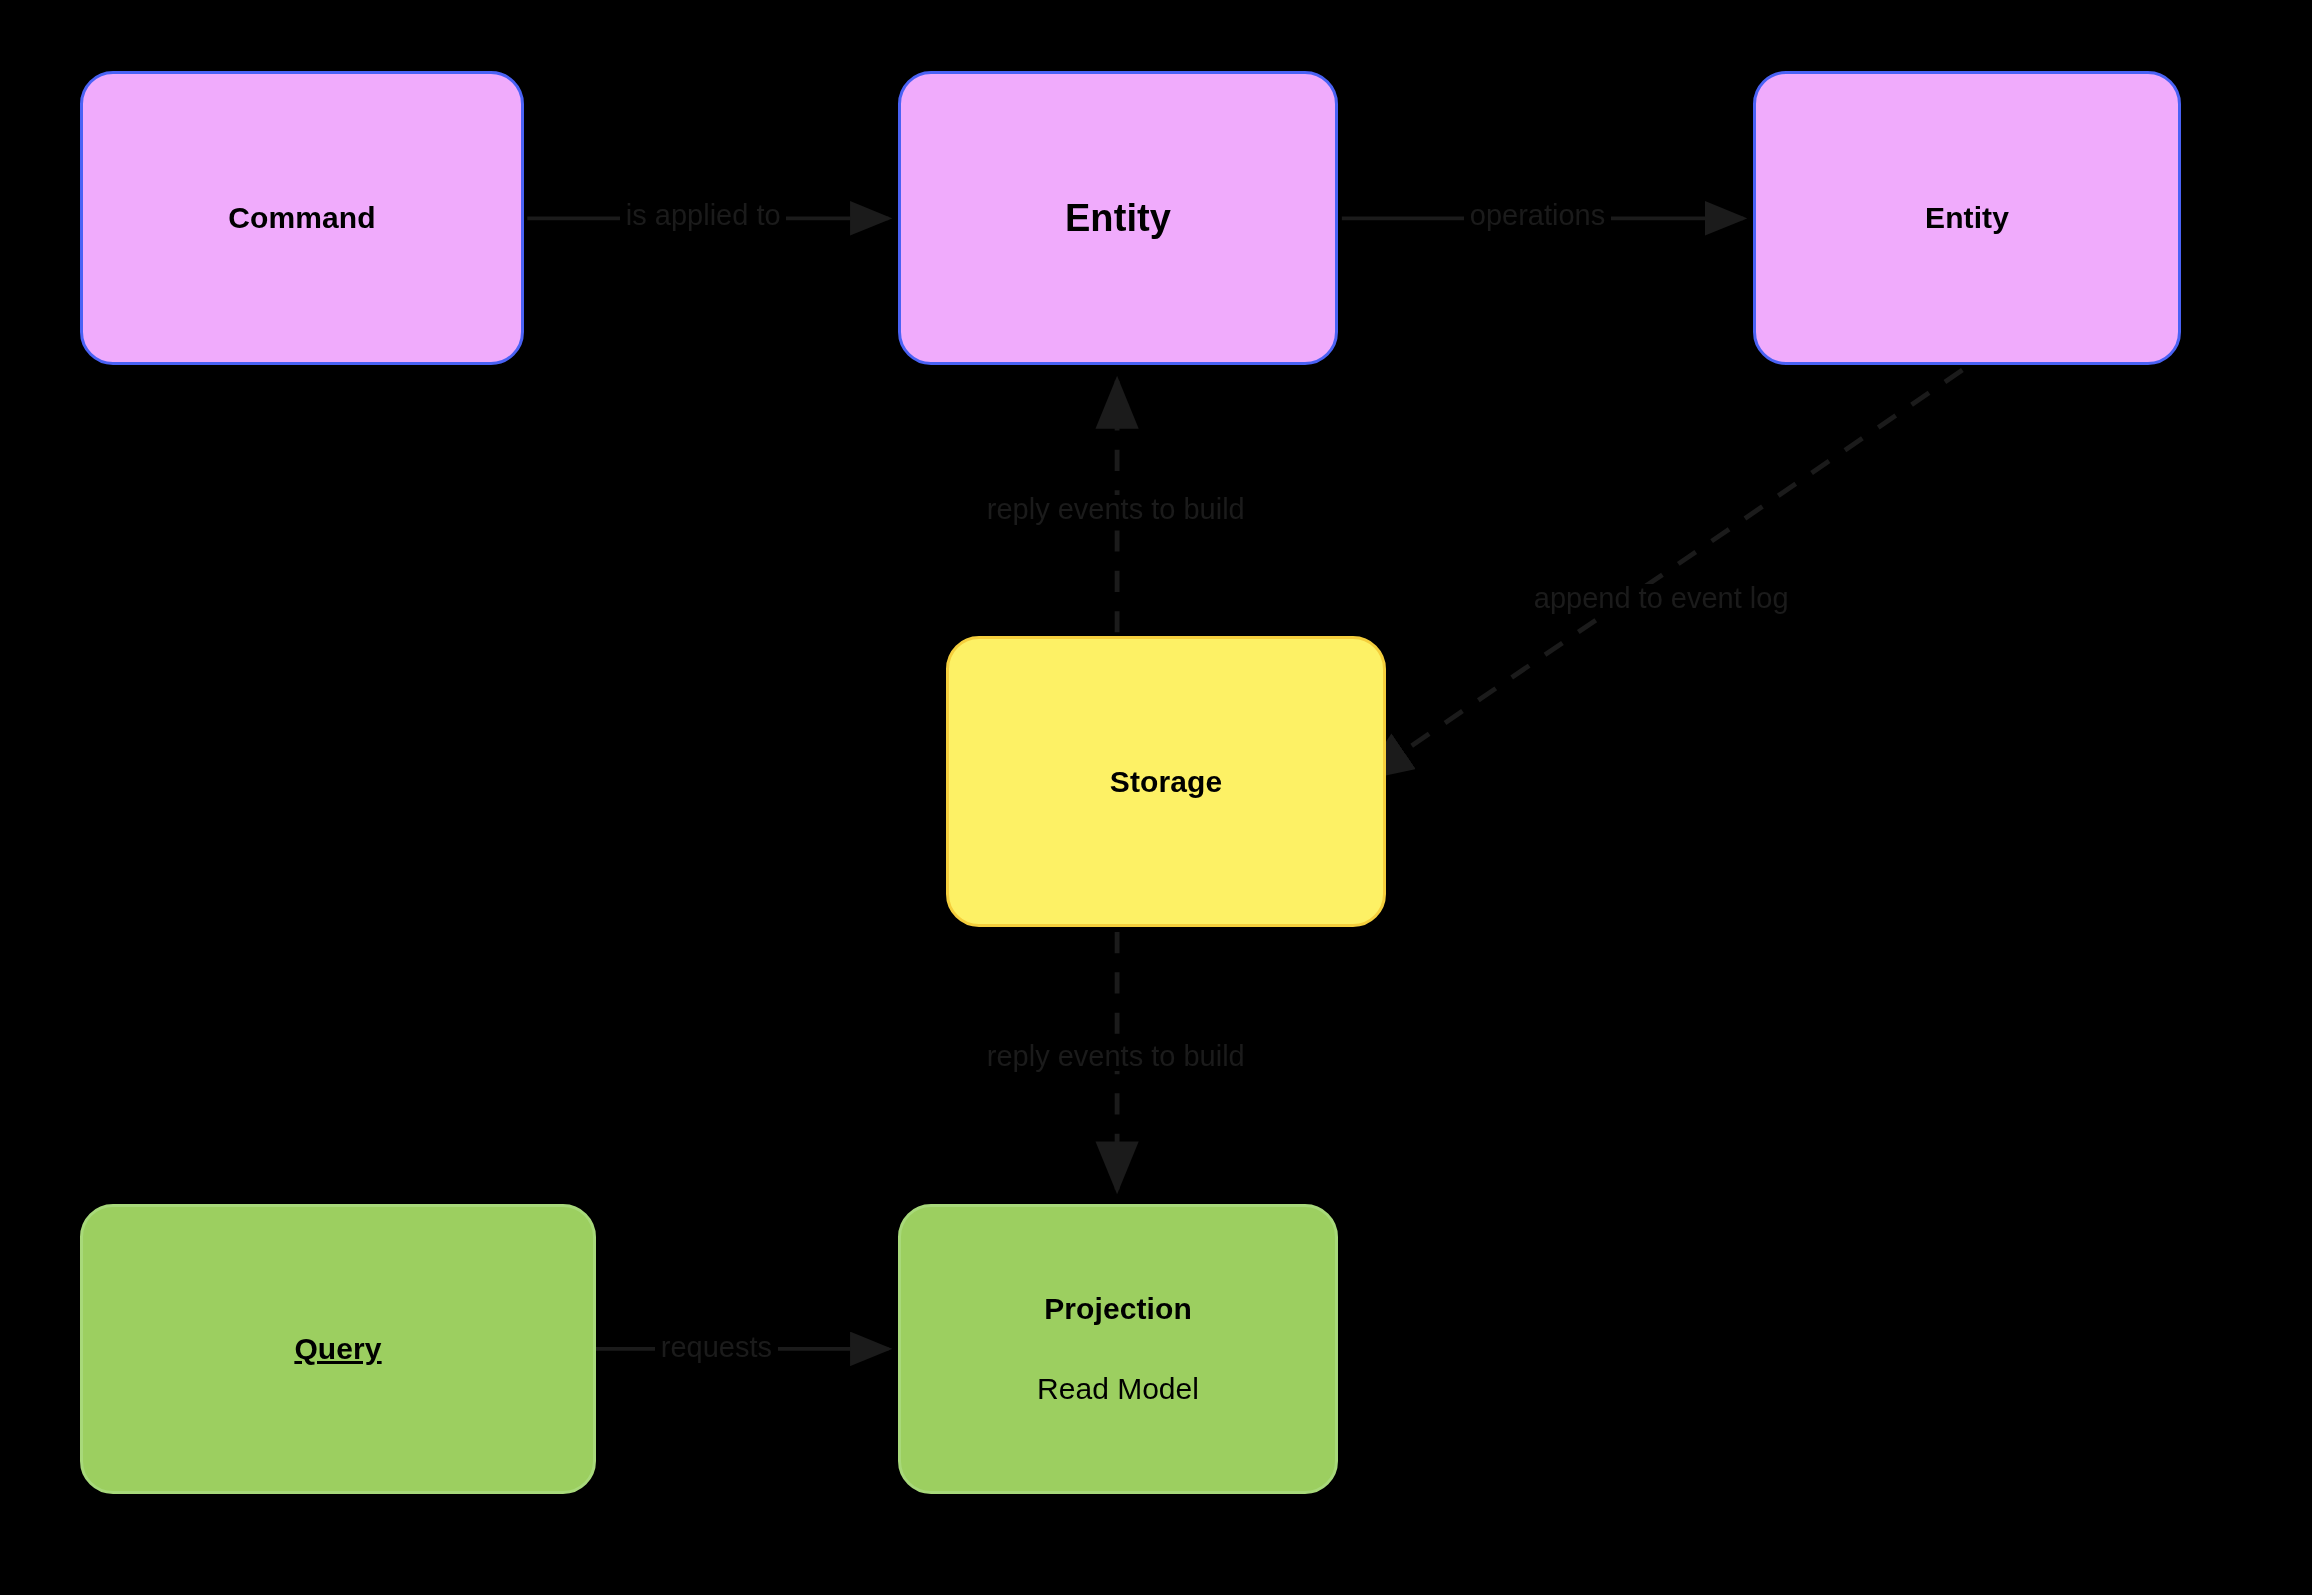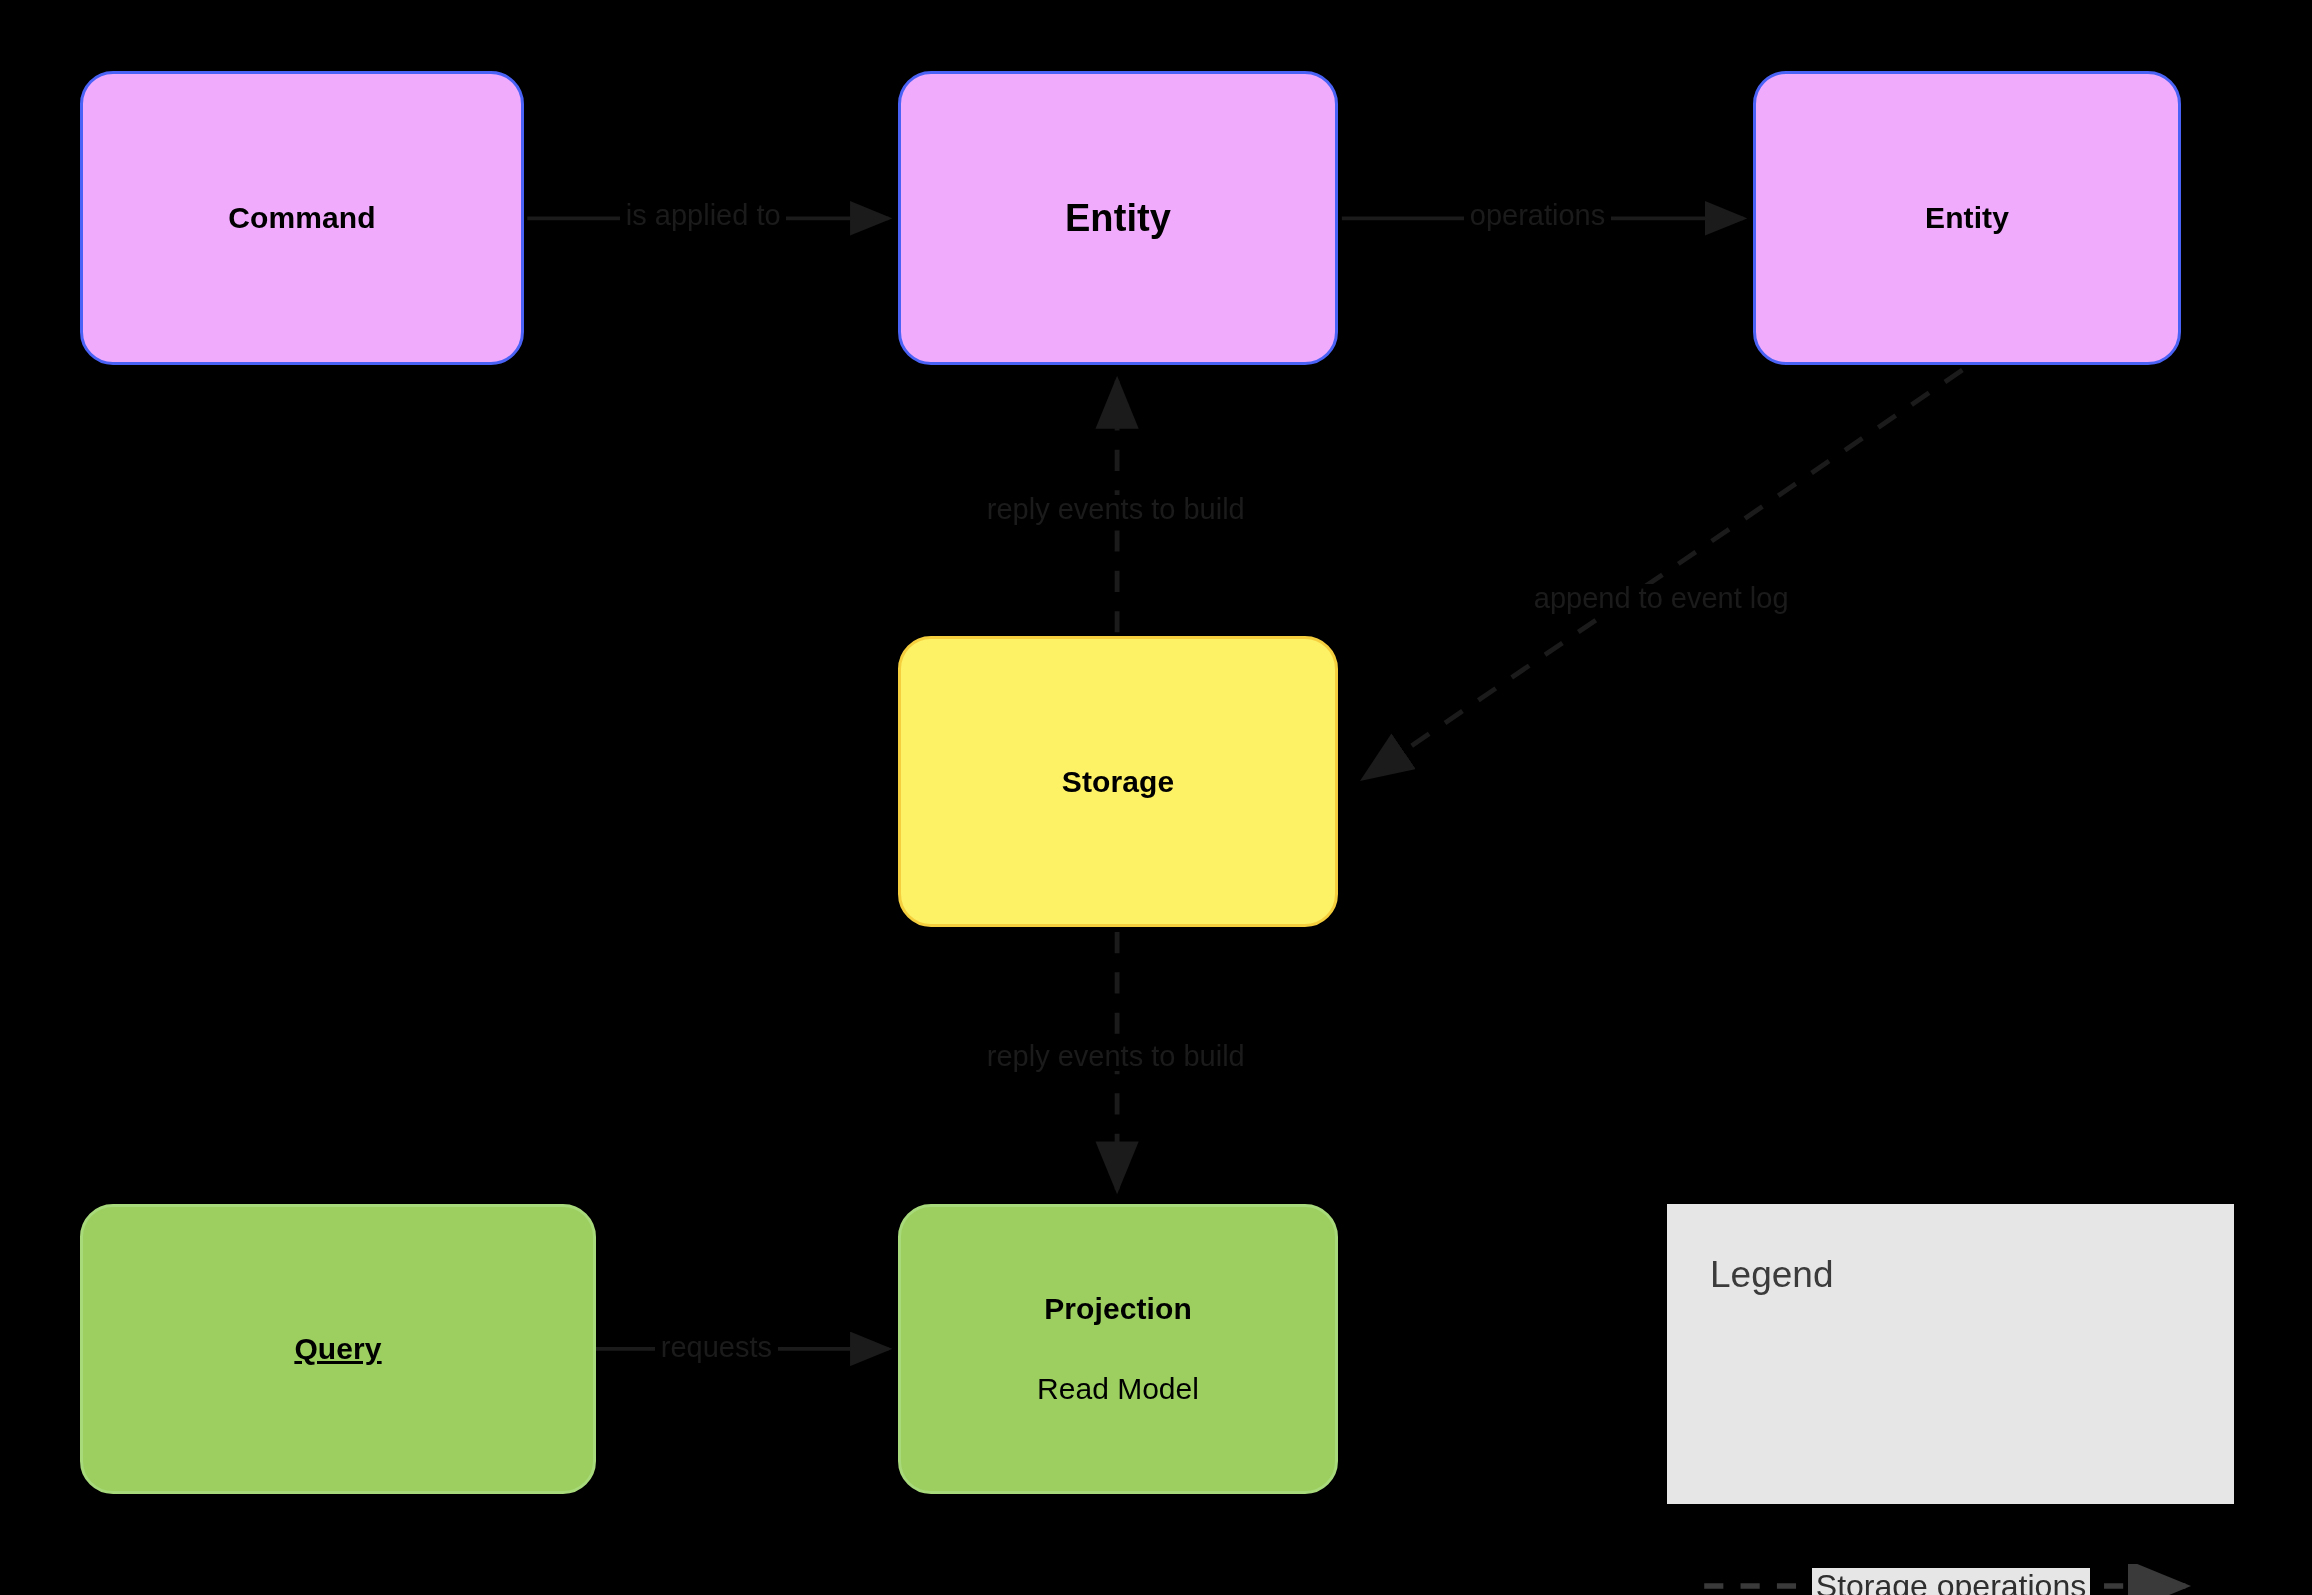--- a/index.html
+++ b/index.html
@@ -43,21 +43,21 @@
   .node .title {
     font-weight: bold;
     color: #000000;
     letter-spacing: 0.1px;
   }
   .node .subtitle {
     font-weight: normal;
     color: #000000;
   }
   .node.blue  { background: #f0abfc; border-color: #4a62f5; }
-  .node.yellow{ background: #fdf165; border-color: #f5cf3d; }
+  .node.yellow{ background: #fdf165; border-color: #f5cf3d; margin-left: 48px; }
   .node.green { background: #9ccf60; border-color: #a8d97a; }
 
   
   #node-command   { left: 80px;   top: 71px;   width: 444px; height: 294px; }
   #node-entity    { left: 898px;  top: 71px;   width: 440px; height: 294px; }
   #node-event     { left: 1753px; top: 71px;   width: 428px; height: 294px; }
   #node-storage   { left: 898px;  top: 636px;  width: 440px; height: 291px; }
   #node-query     { left: 80px;   top: 1204px; width: 516px; height: 290px; text-decoration: underline; }
   #node-projection{ left: 898px;  top: 1204px; width: 440px; height: 290px; gap: 17px; }
 
@@ -200,31 +200,15 @@
   <div class="edge-label" id="label-generates">operations</div>
 
   <div class="edge-label" id="label-reply-top">reply events to build</div>
 
   <div class="edge-label" id="label-append">append to event log</div>
 
   <div class="edge-label" id="label-reply-bottom">reply events to build</div>
 
   <div class="edge-label" id="label-requests">requests</div>
 
-  <div id="legend">
-    <div id="legend-title">Legend</div>
-
-    <div class="legend-row" id="legend-row-storage">
-      <svg viewBox="0 0 520 46" xmlns="http://www.w3.org/2000/svg">
-        <defs>
-          <marker id="lg-arrow-dash" markerWidth="11" markerHeight="9" refX="10" refY="4.5" orient="auto" markerUnits="strokeWidth">
-            <path d="M0,0 L11,4.5 L0,9 z" fill="#3a3a3a"></path>
-          </marker>
-        </defs>
-        <line x1="2" y1="23" x2="505" y2="23" stroke="#3a3a3a" stroke-width="6" stroke-dasharray="20 18" marker-end="url(#lg-arrow-dash)"></line>
-      </svg>
-      <span class="lbl">Storage operations</span>
-    </div>
-
-  </div>
 
 </div>
 
 
 </body></html>

